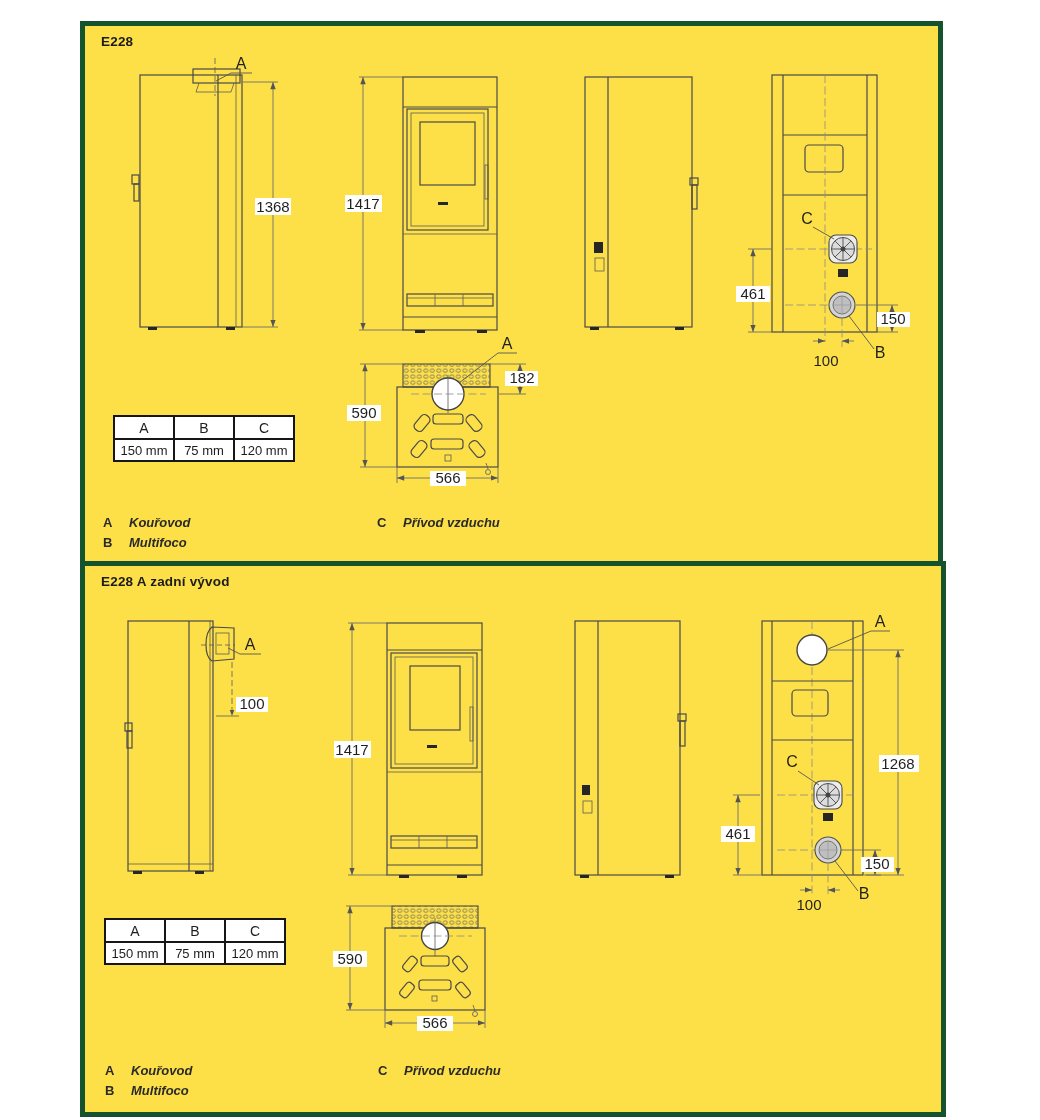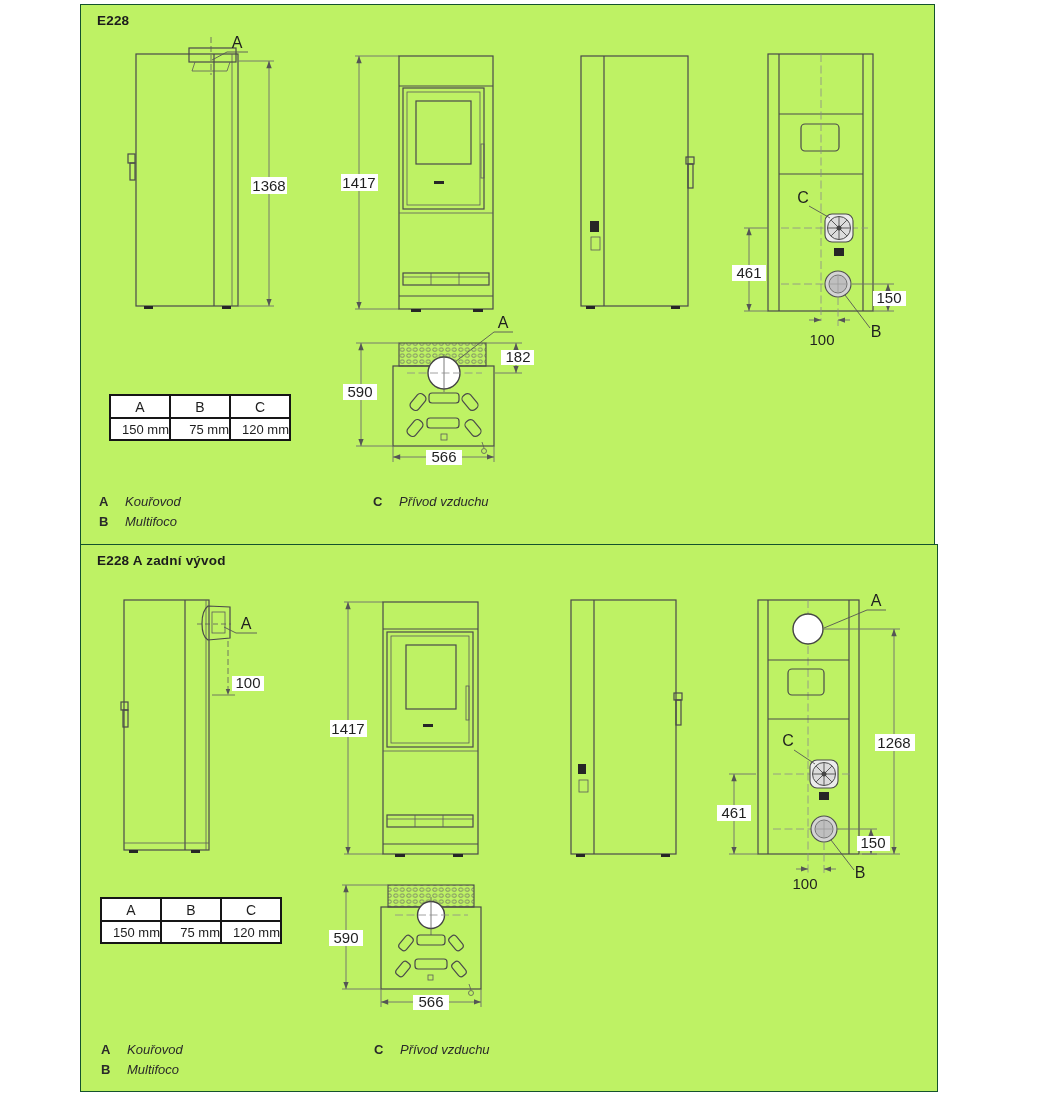--- a/index.html
+++ b/index.html
@@ -1,47 +1,47 @@
 <!DOCTYPE html>
 <html><head>
 <meta charset="utf-8">
 <style>
   html,body { margin:0; padding:0; }
   body {
     width:1040px; height:1120px; position:relative;
     background:#ffffff; overflow:hidden;
     font-family:"Liberation Sans", sans-serif;
   }
-  .panel { position:absolute; background:#bef264; border:1px solid #14532d; }
+  .panel { position:absolute; background:#fde047; border:5px solid #14532d;margin-top:17px; }
   #panel1 { left:80px; top:4px;  width:853px; height:553px; }
   #panel2 { left:80px; top:544px; width:856px; height:546px; }
   .title  { position:absolute; left:16px; top:8px; font-size:13.5px; font-weight:bold; color:#1c1c1c; letter-spacing:.2px; }
   svg.draw { position:absolute; left:0; top:0; }
 
   
   .ln   { stroke:#4a4a4a; fill:none; stroke-width:1.2; }
   .thin { stroke:#5a5a5a; fill:none; stroke-width:0.8; }
   .dim  { stroke:#6d6d6d; fill:none; stroke-width:0.9; }
   .dash { stroke:#8a8a8a; fill:none; stroke-width:0.8; stroke-dasharray:8 3.5; }
   .lead { stroke:#555;    fill:none; stroke-width:0.9; }
   .blk  { fill:#262626; stroke:none; }
   .bgw  { fill:#ffffff; stroke:none; }
   svg text { font-family:"Liberation Sans", sans-serif; font-size:15px; fill:#1f1f1f; text-anchor:middle; }
   svg text.lbl { font-size:16px; }
 
   
   .spec-table { position:absolute; border-collapse:collapse; background:#fff; }
   .spec-table td { border:2px solid #161616; text-align:center; color:#1d1d1d; padding:0; }
   .spec-table tr.hdr td { font-size:14px; width:58px; height:21px; }
-  .spec-table tr.val td { font-size:13px; height:20px;text-align:right; }
+  .spec-table tr.val td { font-size:13px; height:20px; }
 
   
   .legend-item { position:absolute; display:flex; font-size:13px; color:#2a2a2a; line-height:15px; }
   .legend-key  { font-weight:bold; width:26px; }
-  .legend-label{ font-style:italic; }
+  .legend-label{ font-style:italic;font-weight:bold; }
 </style>
 </head>
 <body>
 
 <div class="panel" id="panel1">
   <div class="title">E228</div>
 
   <svg class="draw" width="853" height="553" viewBox="0 0 853 553">
     <defs>
       <marker id="m1e" orient="auto" markerWidth="9" markerHeight="7" refX="8" refY="3">

